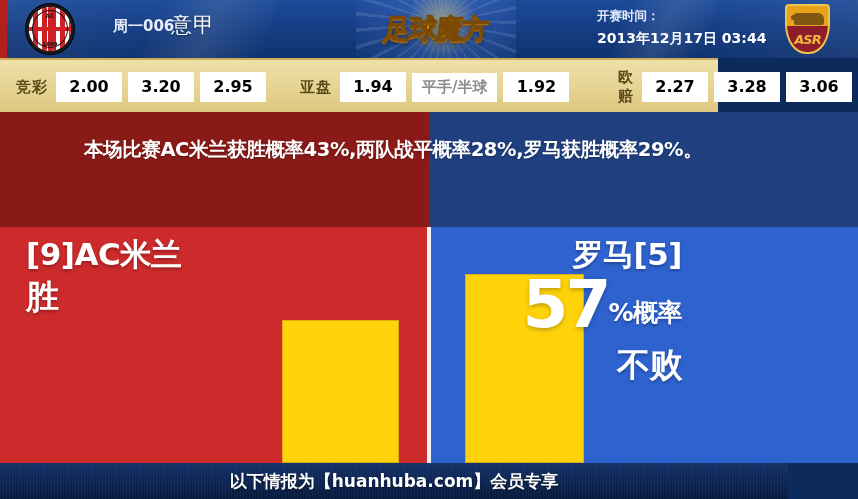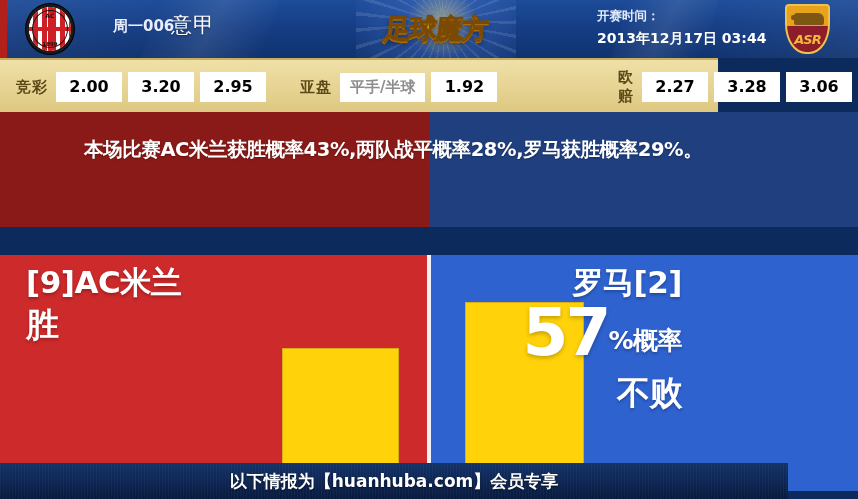--- a/index.html
+++ b/index.html
@@ -84,21 +84,21 @@
 
   
   .band{position:absolute;left:0;top:112px;width:726px;height:115px;}
   .band .bl{position:absolute;left:0;top:0;width:429px;height:115px;background:#8a1a17;}
   .band .br{position:absolute;left:429px;top:0;width:429px;height:115px;background:#1f3f7f;}
   .band-text{position:absolute;left:84px;top:24px;width:700px;
     font-size:19.5px;font-weight:bold;color:#ffffff;line-height:1.42;
     letter-spacing:-0.4px;text-shadow:0 1px 2px rgba(0,0,0,.3);}
 
   
-  .main{position:absolute;left:0;top:227px;width:708px;height:236px;margin-top:28px;}
+  .main{position:absolute;left:0;top:227px;width:708px;height:236px;}
   .pl{position:absolute;left:0;top:0;width:429px;height:236px;background:#cc2a2b;}
   .pr{position:absolute;left:429px;top:0;width:429px;height:236px;background:#2e62cf;}
   .divider{position:absolute;left:427px;top:0;width:4px;height:236px;background:#f2f2f2;}
 
   .team-left{position:absolute;left:26px;top:12px;width:250px;text-align:left;}
   .team-right{position:absolute;right:26px;top:12px;width:250px;text-align:right;}
   .team-name{font-size:31px;font-weight:bold;color:#ffffff;line-height:1;
     letter-spacing:-0.5px;text-shadow:0 2px 3px rgba(0,0,0,.25);}
   .pct-row{margin-top:2px;white-space:nowrap;line-height:1;}
   .pct-num{font-size:66px;font-weight:bold;color:#ffffff;line-height:1;
@@ -165,20 +165,21 @@
 
     <div class="odds-group g1">
       <span class="odds-label">竞彩</span>
       <span class="odds-cell">2.00</span>
       <span class="odds-cell">3.20</span>
       <span class="odds-cell">2.95</span>
     </div>
 
     <div class="odds-group g2">
       <span class="odds-label">亚盘</span>
+      <span class="odds-cell">1.94</span>
       <span class="odds-cell wide">平手/半球</span>
       <span class="odds-cell">1.92</span>
     </div>
 
     <div class="odds-group g3">
       <span class="odds-label">欧赔</span>
       <span class="odds-cell">2.27</span>
       <span class="odds-cell">3.28</span>
       <span class="odds-cell">3.06</span>
     </div>
@@ -198,21 +199,21 @@
     <div class="bar bar-right" id="bar-right" style="height: 187px;"></div>
 
     <div class="divider"></div>
 
     <div class="team-left">
       <div class="team-name">[9]AC米兰</div>
       <div class="result">胜</div>
     </div>
 
     <div class="team-right">
-      <div class="team-name">罗马[2]</div>
+      <div class="team-name">罗马[5]</div>
       <div class="pct-row">
         <span class="pct-num">57</span><span class="pct-unit">%概率</span>
       </div>
       <div class="result">不败</div>
     </div>
   </div>
 
   <div class="footer">
     <span class="footer-text">以下情报为【huanhuba.com】会员专享</span>
   </div>

